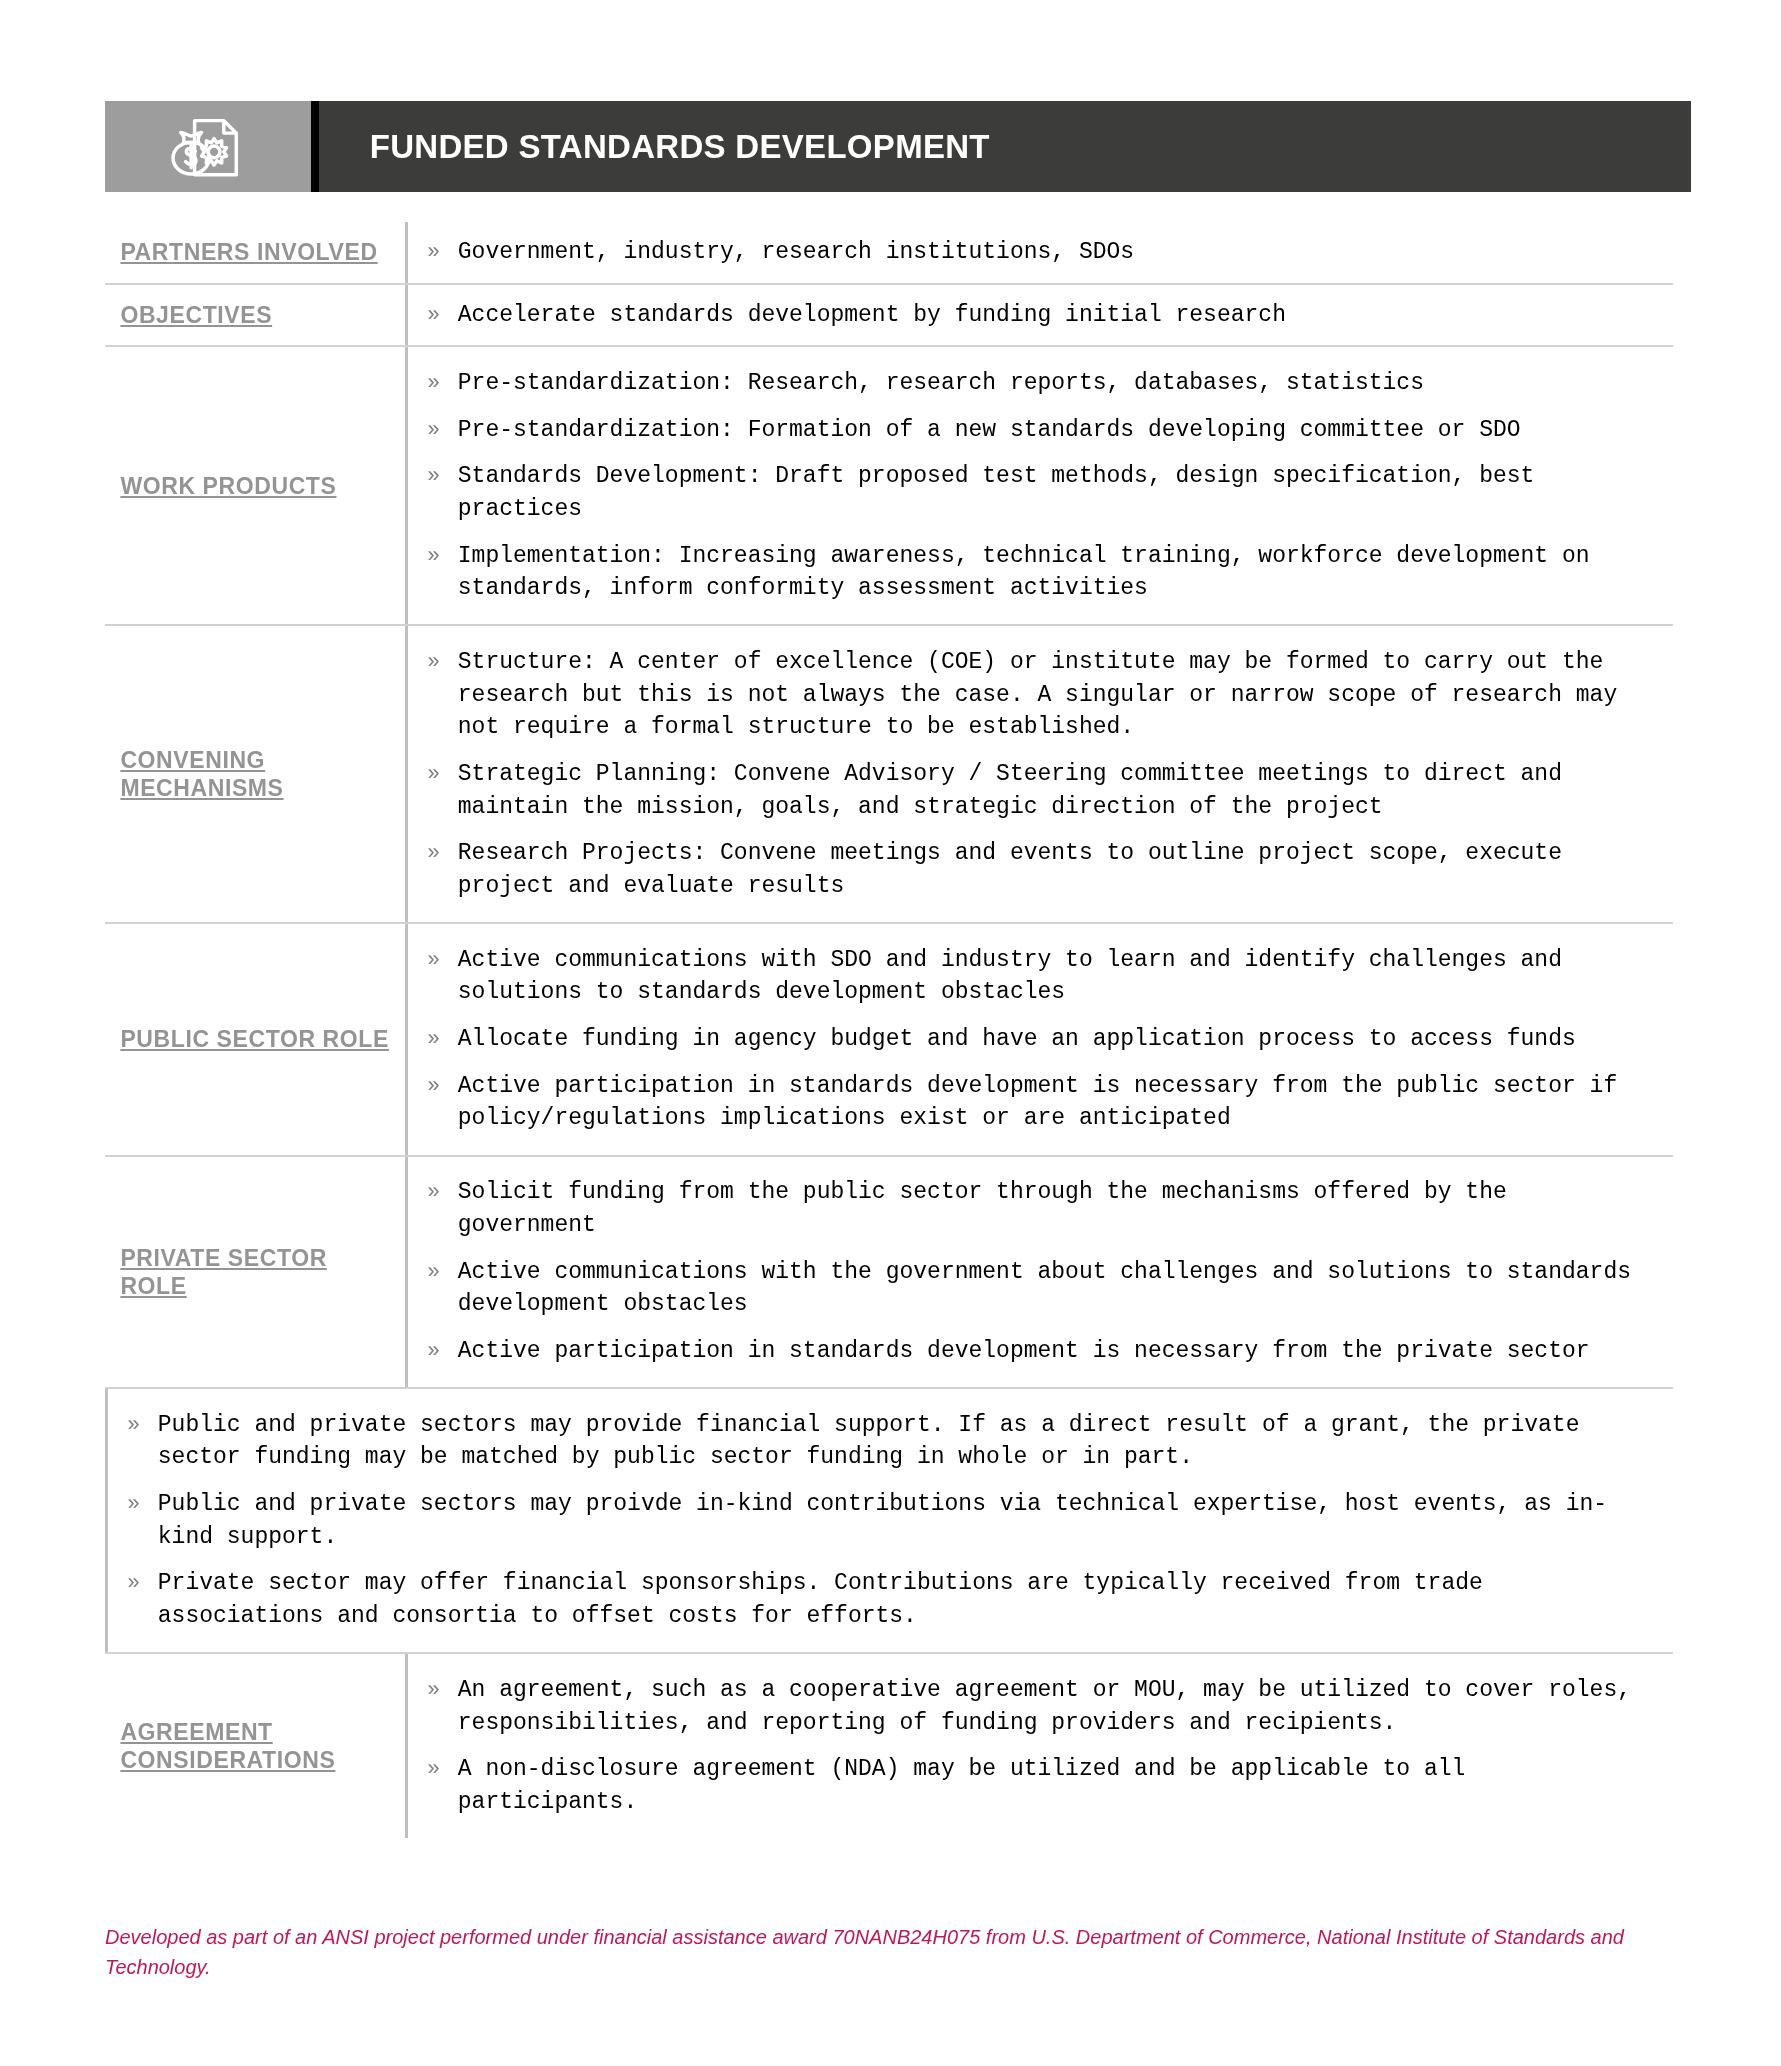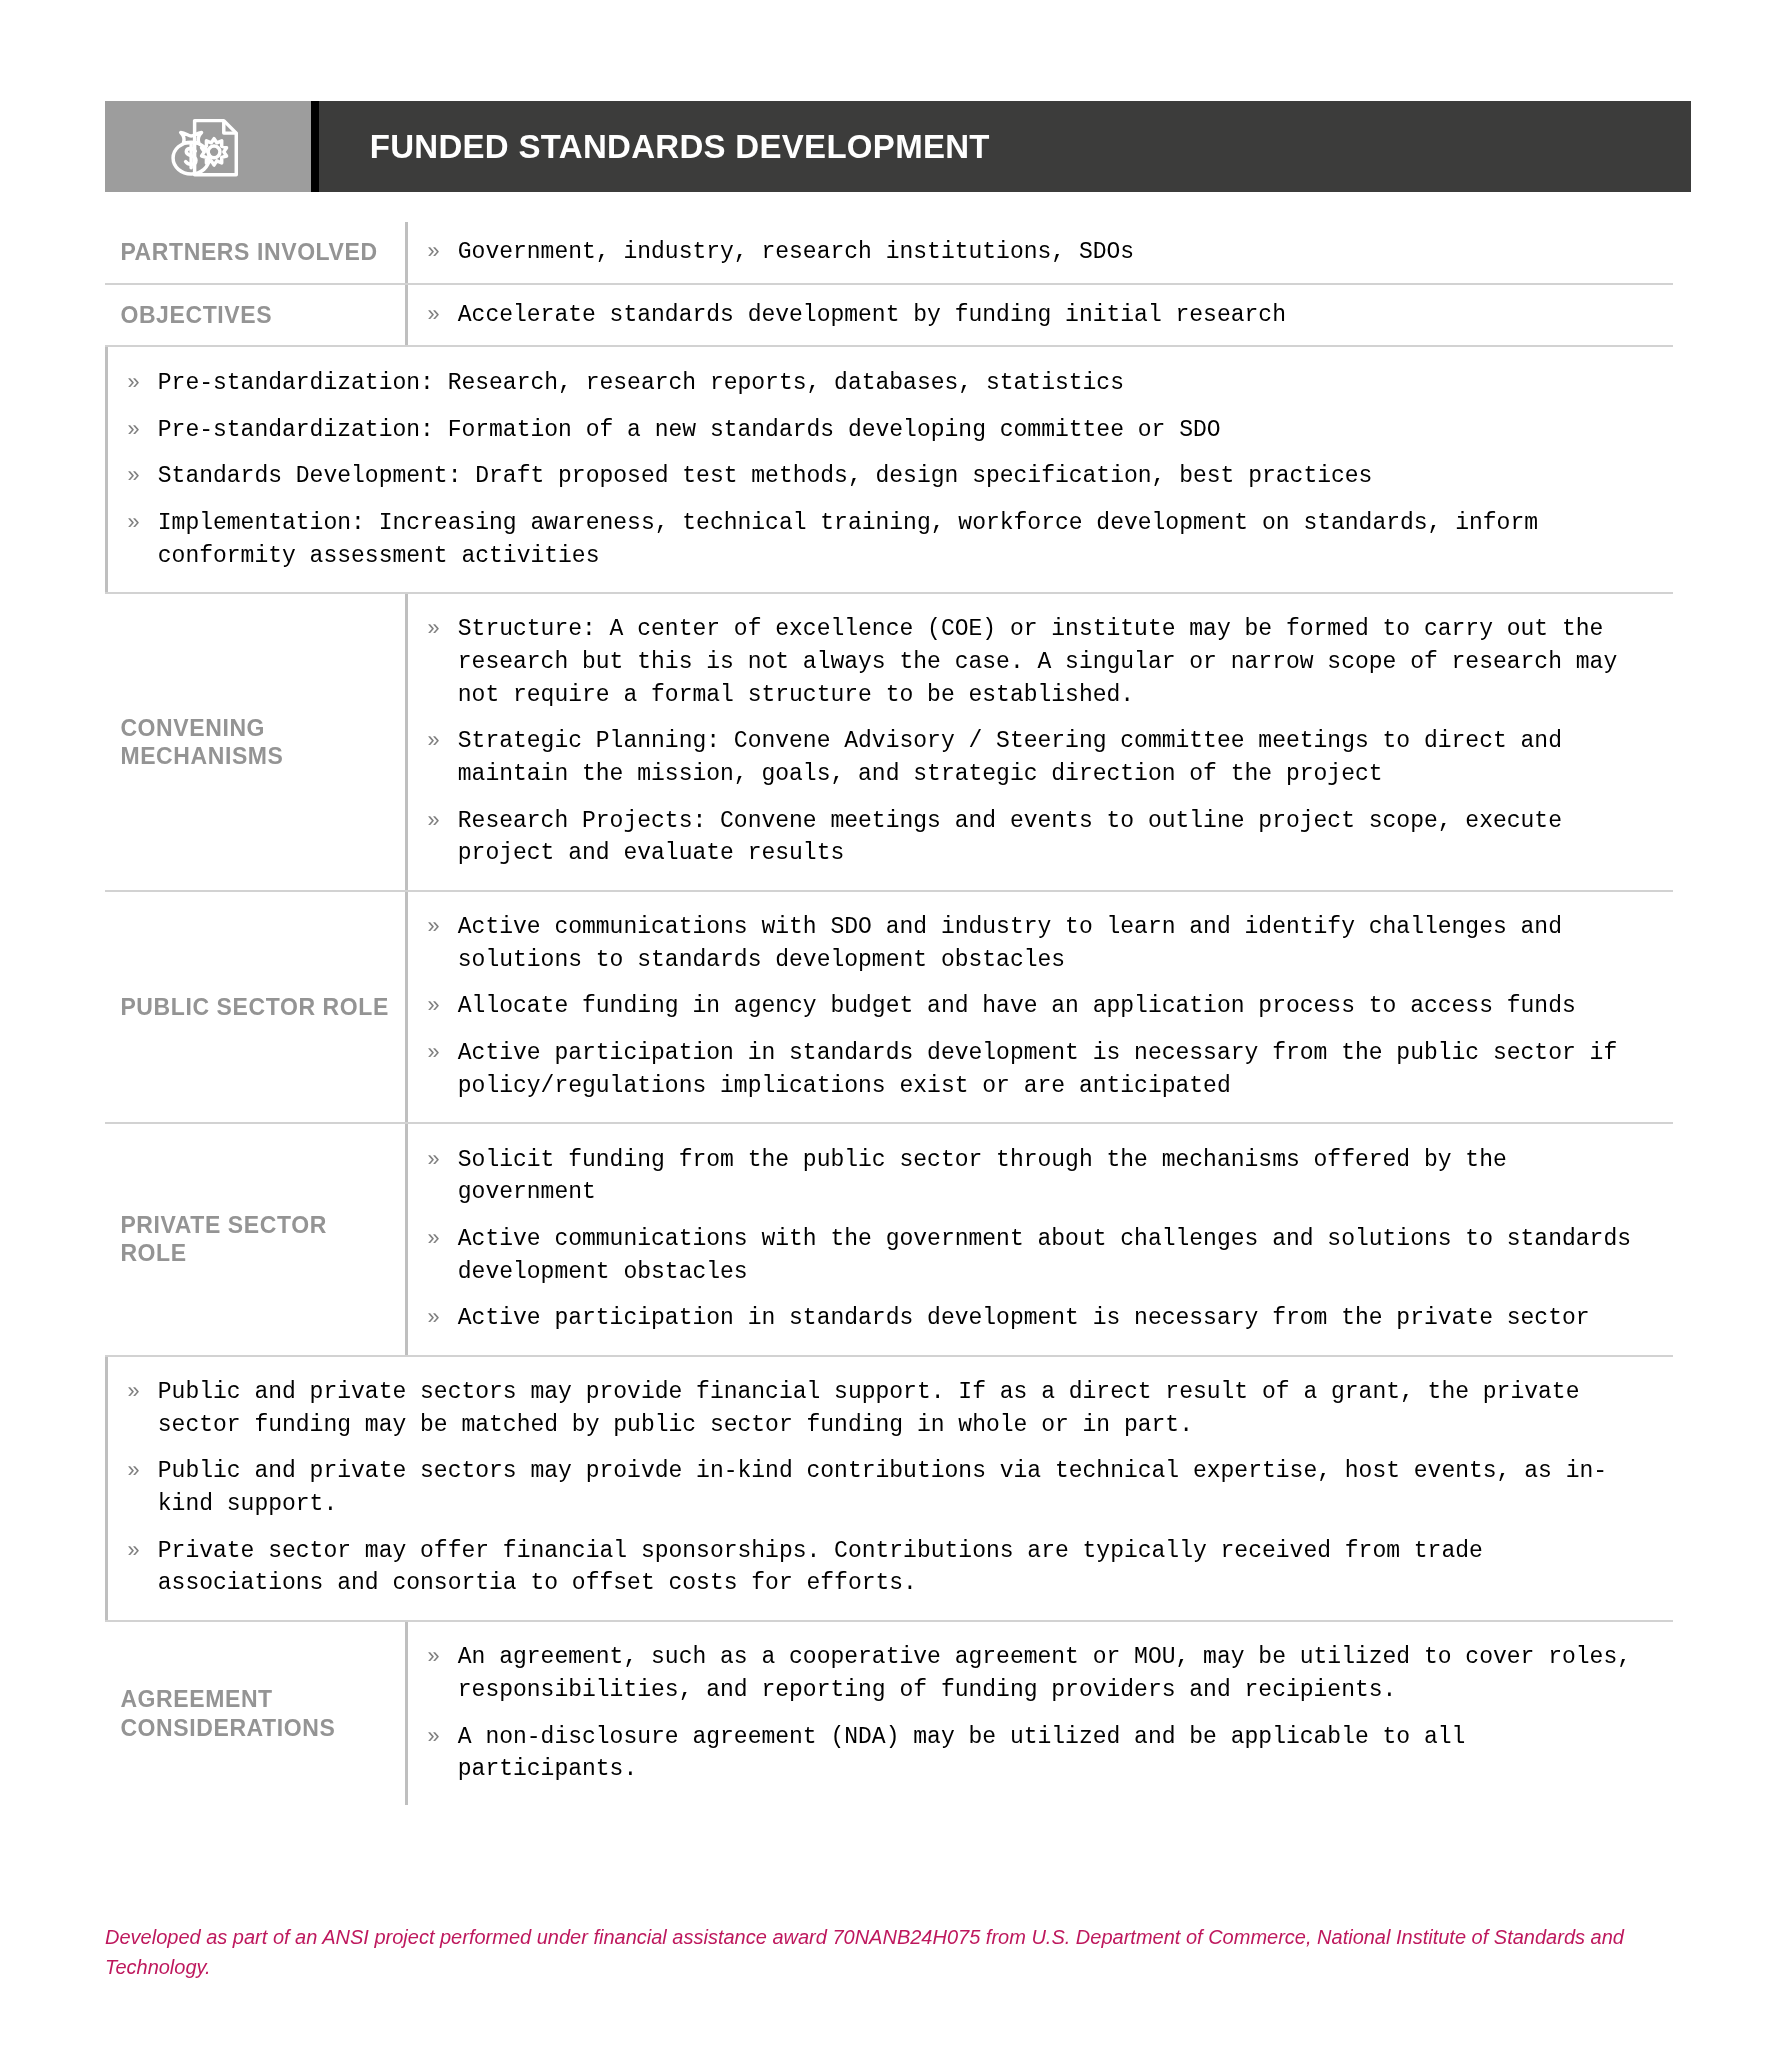--- a/index.html
+++ b/index.html
@@ -88,20 +88,21 @@
     padding: 11.2px 14px 11.2px 15.4px;
   }
   .label-text {
     color: #949494;
     font-weight: bold;
     font-size: 23px;
     letter-spacing: 0.6px;
     line-height: 1.22;
     text-transform: uppercase;
     font-family: "Liberation Sans", sans-serif;
+    text-decoration: underline;
   }
 
   .rule-cell {
     flex: 0 0 2.8px;
     width: 2.8px;
     background: #bfbfbf;
     align-self: stretch;
   }
 
   .bullets-cell {
@@ -204,20 +205,23 @@
         </div>
         <div class="rule-cell"></div>
         <div class="bullets-cell">
           <div class="bullet-item">
             <span class="bullet-marker">»</span>
             <span class="bullet-text">Accelerate standards development by funding initial research</span>
           </div>
         </div>
       </div>
       <div class="spec-row">
+        <div class="label-cell">
+          <div class="label-text">WORK PRODUCTS</div>
+        </div>
         <div class="rule-cell"></div>
         <div class="bullets-cell">
           <div class="bullet-item">
             <span class="bullet-marker">»</span>
             <span class="bullet-text">Pre-standardization: Research, research reports, databases, statistics</span>
           </div>
           <div class="bullet-item">
             <span class="bullet-marker">»</span>
             <span class="bullet-text">Pre-standardization: Formation of a new standards developing committee or SDO</span>
           </div>

